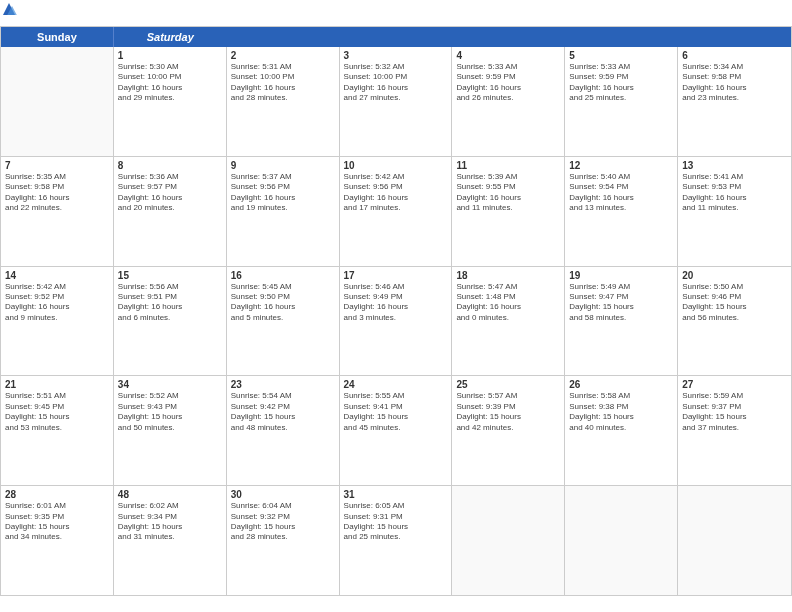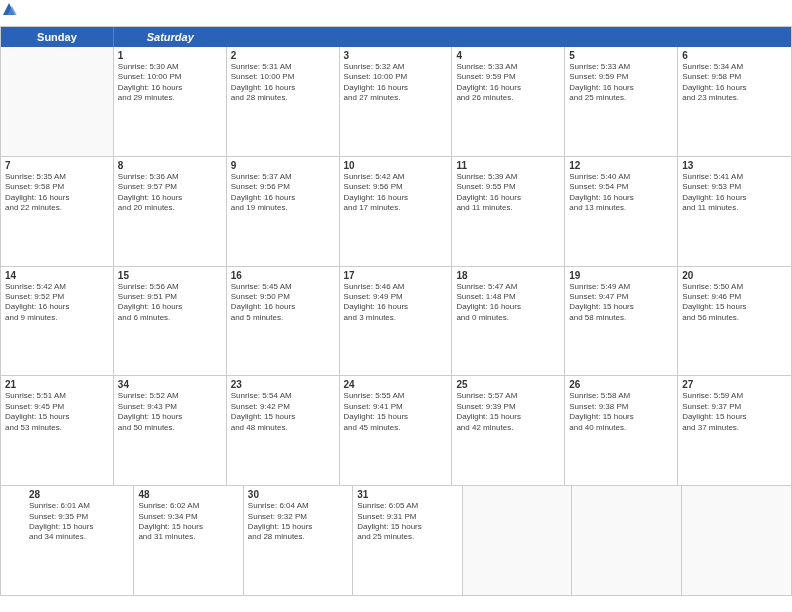--- a/index.html
+++ b/index.html
@@ -79,21 +79,21 @@
       flex: 1;
       display: flex;
       flex-direction: column;
     }
     .cal-row {
       display: grid;
       grid-template-columns: repeat(7, 1fr);
       flex: 1;
       border-bottom: 1px solid #ccc;
     }
-    .cal-row:last-child { border-bottom: none; margin-left: 24px; }
+    .cal-row:last-child { border-bottom: none; }
     .cal-cell {
       border-right: 1px solid #ccc;
       padding: 3px 4px;
       font-size: 8.5px;
       color: #333;
       vertical-align: top;
       min-height: 0;
     }
     .cal-cell:last-child { border-right: none; }
     .cal-cell.empty { background: #f9f9f9; }

